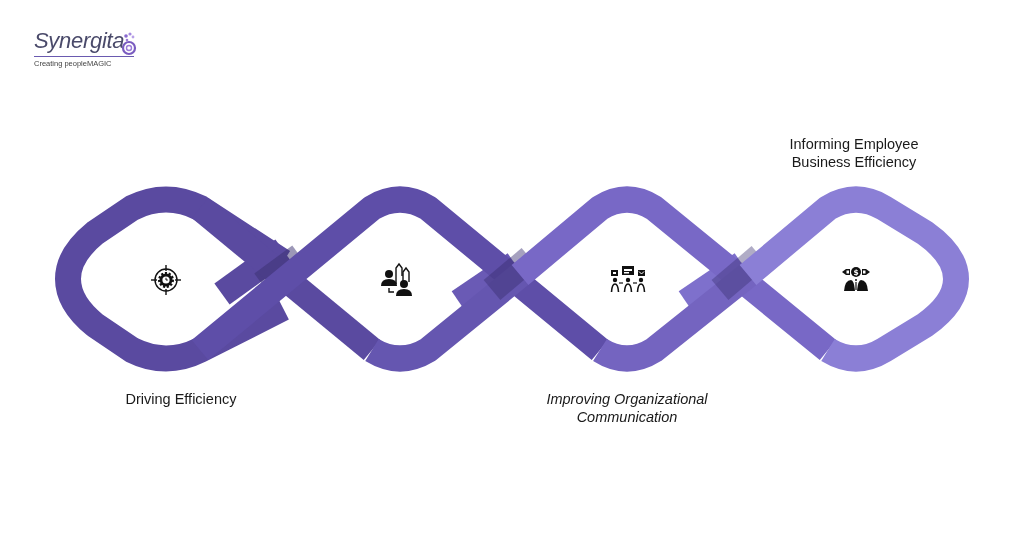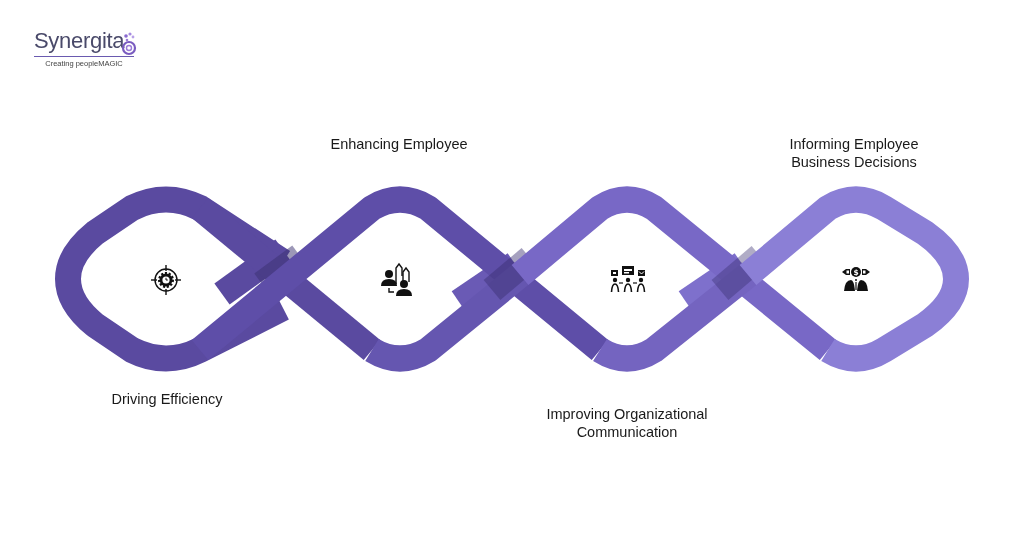--- a/index.html
+++ b/index.html
@@ -1,20 +1,20 @@
 <!DOCTYPE html>
 <html><head>
 <meta charset="utf-8">
 <style>
   html, body { margin: 0; padding: 0; background: #ffffff; }
   body { width: 1024px; height: 536px; position: relative; overflow: hidden; font-family: "Liberation Sans", sans-serif; }
   .logo { position: absolute; left: 34px; top: 28px; width: 104px; }
-  .logo-word { font-family: "Liberation Sans", sans-serif; font-size: 22px; color: #4a4a6a; letter-spacing: -0.3px; line-height: 26px; }
+  .logo-word { font-family: "Liberation Sans", sans-serif; font-style: italic; font-size: 22px; color: #4a4a6a; letter-spacing: -0.3px; line-height: 26px; }
   .logo-rule { height: 1px; background: #6a5ab0; margin: 2px 0 2px 0; width: 100px; }
-  .logo-tag { font-size: 7.5px; color: #444; text-align: center; padding-right: 4px; }
+  .logo-tag { font-size: 7.5px; color: #444; text-align: left; padding-right: 4px; }
   .logo-mark { position: absolute; left: 87px; top: 3px; }
   svg.diagram { position: absolute; left: 0; top: 0; }
   .label { position: absolute; text-align: center; font-family: "Liberation Sans", sans-serif; font-weight: 500; font-size: 14.5px; line-height: 18px; color: #1a1a1a; }
   .icon { position: absolute; }
 </style>
 </head>
 <body>
 
 <div class="logo">
   <div class="logo-word">Synergita</div>
@@ -111,26 +111,25 @@
   <path d="M30 6 L26 3 H22 V9 H26 Z" fill="#111"></path>
   <rect x="23" y="4.5" width="2.5" height="3" fill="#fff"></rect>
   <circle cx="16" cy="6" r="5" fill="#111"></circle>
   <text x="16" y="9" font-size="7.5" text-anchor="middle" fill="#fff" font-family="DejaVu Sans, sans-serif" font-weight="bold">$</text>
   <path d="M4 25 Q5 14 11 14 Q14 14 15 25 Z" fill="#111"></path>
   <path d="M17 25 Q18 14 21 14 Q27 14 28 25 Z" fill="#111"></path>
   <circle cx="16" cy="14" r="1" fill="#111"></circle>
   <line x1="16" y1="16" x2="16" y2="24" stroke="#111" stroke-width="1.2"></line>
 </svg>
 
-<div class="label" style="left:82px;top:390px;width:170px;">
+<div class="label" style="left:96px;top:390px;width:170px;">
   <div>Driving Efficiency</div>
 </div>
 <div class="label" style="left:289px;top:135px;width:220px;">
-  <div>Enhancing Employee</div>
 </div>
-<div class="label" style="left:516px;top:405px;width:222px;">
+<div class="label" style="left:516px;top:390px;width:222px;font-style:italic;">
   <div>Improving Organizational</div>
   <div>Communication</div>
 </div>
 <div class="label" style="left:769px;top:135px;width:170px;">
   <div>Informing Employee</div>
-  <div>Business Decisions</div>
+  <div>Business Efficiency</div>
 </div>
 
 </body></html>

